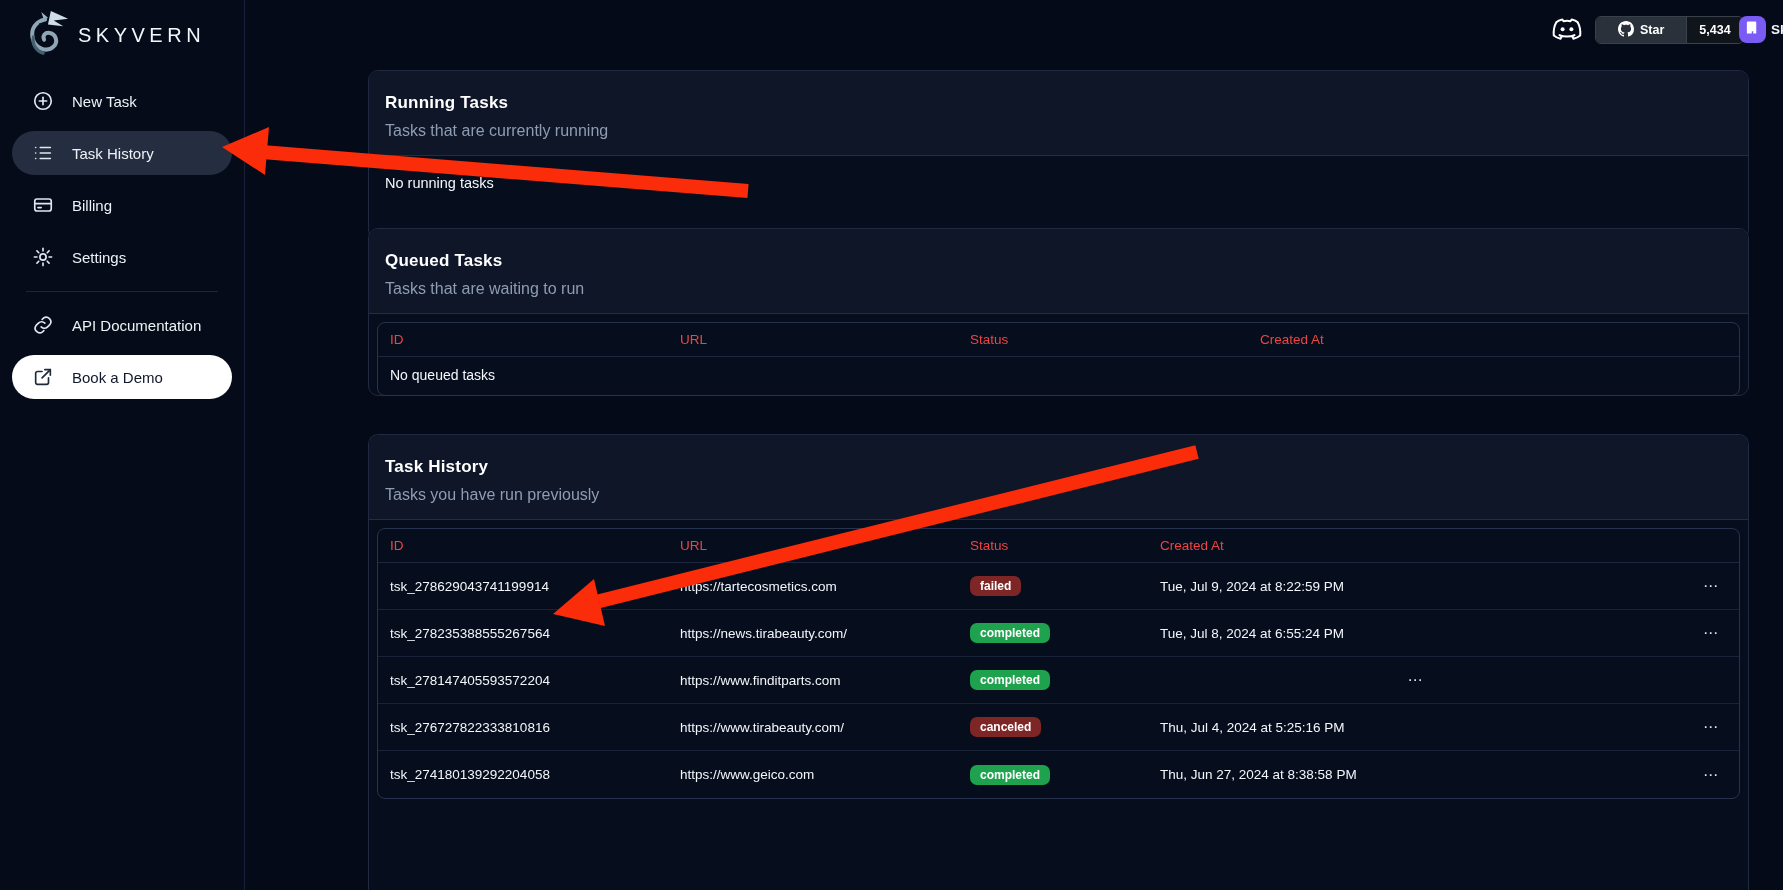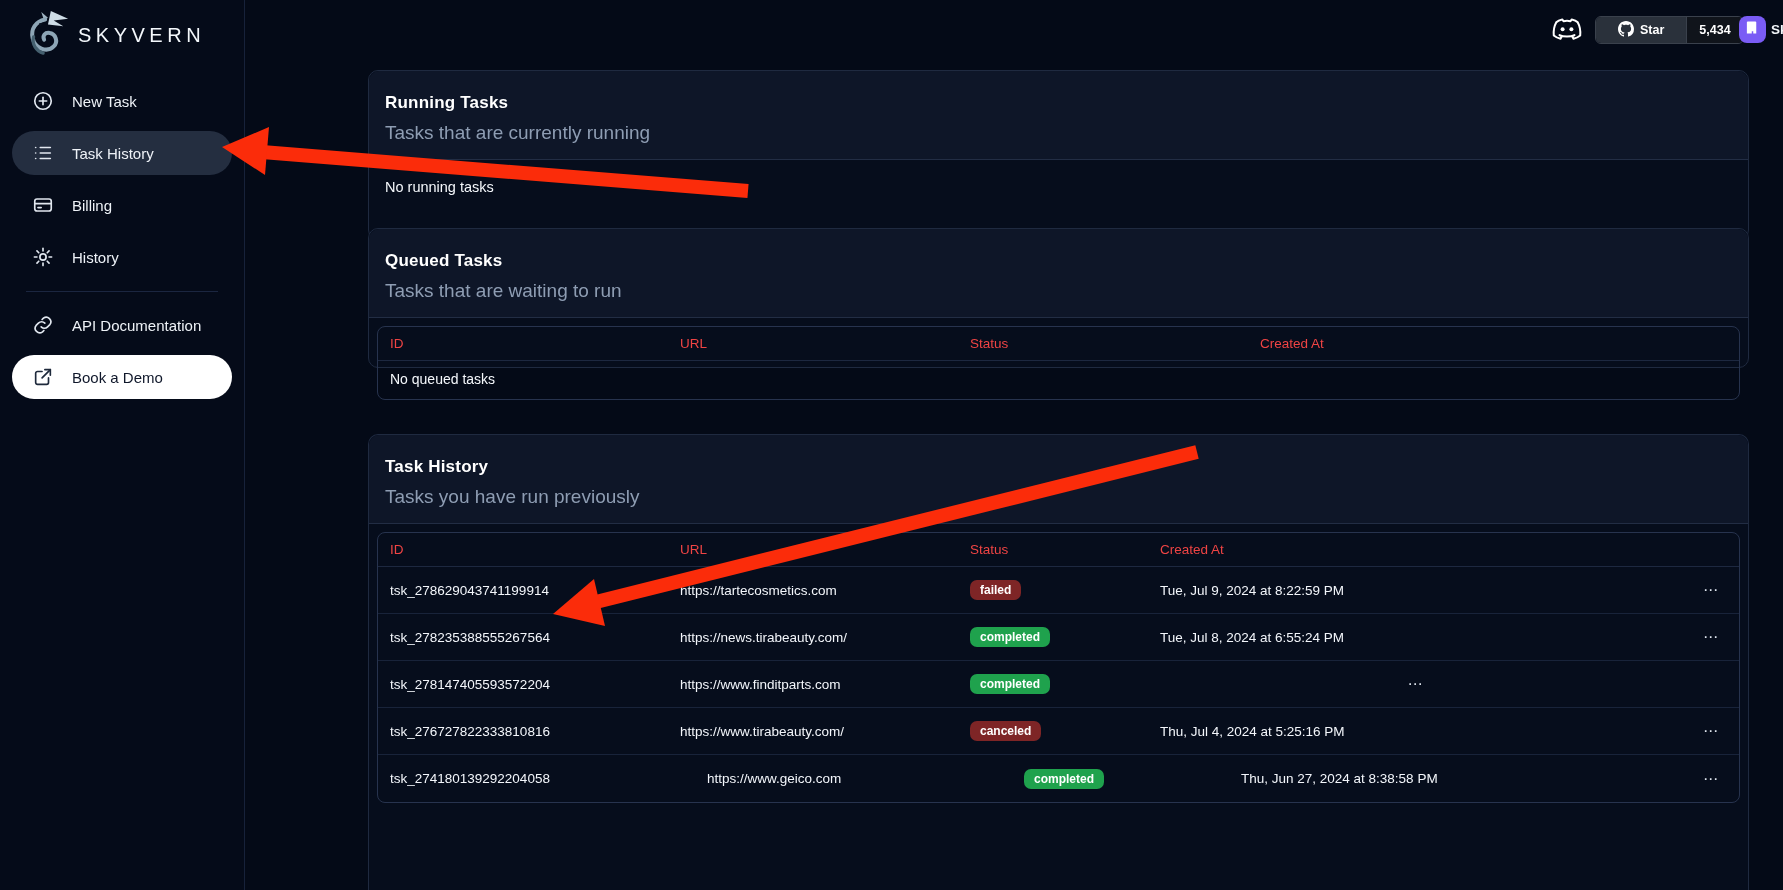--- a/index.html
+++ b/index.html
@@ -27,33 +27,33 @@
   .gh-btn { position:absolute; left:1595px; top:16px; height:28px; display:flex; align-items:stretch; border:1px solid #3a414c; border-radius:6px; overflow:hidden; cursor:pointer; font-size:12.5px; font-weight:bold; color:#ffffff; }
   .gh-star { background:#2a313b; display:flex; align-items:center; gap:6px; padding:0 22px; }
   .gh-count { background:#10141b; display:flex; align-items:center; padding:0 12px; border-left:1px solid #3a414c; }
   .avatar { position:absolute; left:1739px; top:16px; width:27px; height:27px; border-radius:8px; background:#7a5cf5; display:flex; align-items:center; justify-content:center; cursor:pointer; }
   .user-partial { position:absolute; left:1771px; top:22px; width:12px; overflow:hidden; white-space:nowrap; font-size:13.5px; font-weight:600; color:#f1f5f9; }
 
   
   .card { position:absolute; left:368px; width:1381px; border:1px solid #1f2a40; border-radius:10px; background:#060d1c; }
   .card-header { background:#0e1628; border-bottom:1px solid #222d44; border-radius:10px 10px 0 0; padding:22px 16px 15px 16px; }
   .card-title { font-size:17px; font-weight:700; color:#ffffff; letter-spacing:.2px; }
-  .card-sub { font-size:19px; color:#8e9db3; margin-top:9px; }
+  .card-sub { font-size:16px; color:#8e9db3; margin-top:9px; }
   .card.running { top:70px; height:170px; }
-  .card.queued  { top:228px; height:140px; }
+  .card.queued  { top:228px; height:168px; }
   .card.history { top:434px; height:560px; border-bottom:none; border-radius:10px 10px 0 0; }
   .empty-line { padding:19px 16px; font-size:14.5px; color:#f5f8fc; }
 
   .mini-table { margin:8px; border:1px solid #27334e; border-radius:8px; overflow:hidden; }
   .t-head { display:grid; align-items:center; height:34px; color:#ef4444; font-size:13.5px; border-bottom:1px solid #1d2840; }
   .t-head > div { padding:0 12px; }
   .grid5 { grid-template-columns:290px 290px 190px 1fr 56px; }
   .grid4 { grid-template-columns:290px 290px 290px 1fr; }
   .t-row { display:grid; align-items:center; height:47px; font-size:13.5px; color:#f3f6fb; border-bottom:1px solid #18233a; cursor:pointer; }
-  .t-row:last-child { border-bottom:none;gap:27px; }
+  .t-row:last-child { border-bottom:none; }
   .t-row > div { padding:0 12px; white-space:nowrap; overflow:hidden; }
   .t-empty { padding:10px 12px 12px 12px; font-size:14px; color:#f5f8fc; }
   .badge { display:inline-block; padding:3px 10px; border-radius:7px; font-size:12px; font-weight:bold; color:#ffffff; }
   .badge.green { background:#1fa24d; }
   .badge.red { background:#7e2526; }
   .dots { text-align:center; color:#dfe6ef; font-size:15px; letter-spacing:1px; }
 
   
   .annotations { position:absolute; left:0; top:0; width:1783px; height:890px; pointer-events:none; z-index:60; }
 </style>
@@ -117,21 +117,21 @@
             <line x1="12" y1="2.6" x2="12" y2="5.4"></line>
               <line x1="12" y1="18.6" x2="12" y2="21.4"></line>
             <line x1="2.6" y1="12" x2="5.4" y2="12"></line>
               <line x1="18.6" y1="12" x2="21.4" y2="12"></line>
             <line x1="5.4" y1="5.4" x2="7.4" y2="7.4"></line>
               <line x1="16.6" y1="16.6" x2="18.6" y2="18.6"></line>
             <line x1="5.4" y1="18.6" x2="7.4" y2="16.6"></line>
               <line x1="16.6" y1="7.4" x2="18.6" y2="5.4"></line>
           </svg>
         </span>
-        <span class="lbl">History</span>
+        <span class="lbl">Settings</span>
       </div>
 
       <div class="nav-divider"></div>
 
       <div class="nav-item">
         <span class="ic">
           <svg class="sic" width="22" height="22" viewBox="0 0 24 24">
               <path d="M10 14a5 5 0 0 0 7 0l2.5-2.5a5 5 0 0 0-7-7L11 6"></path>
               <path d="M14 10a5 5 0 0 0-7 0L4.5 12.5a5 5 0 0 0 7 7L13 18"></path>
             </svg>

